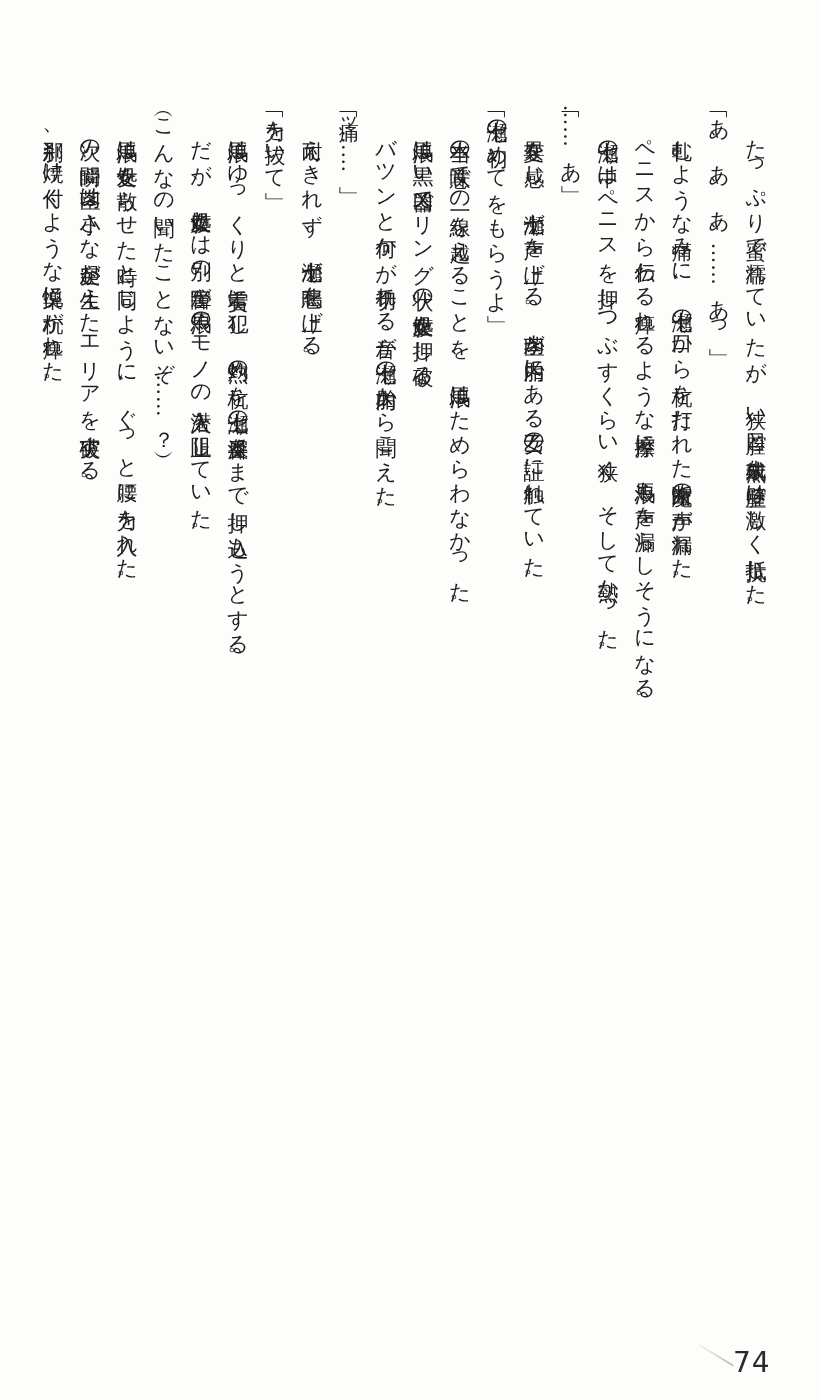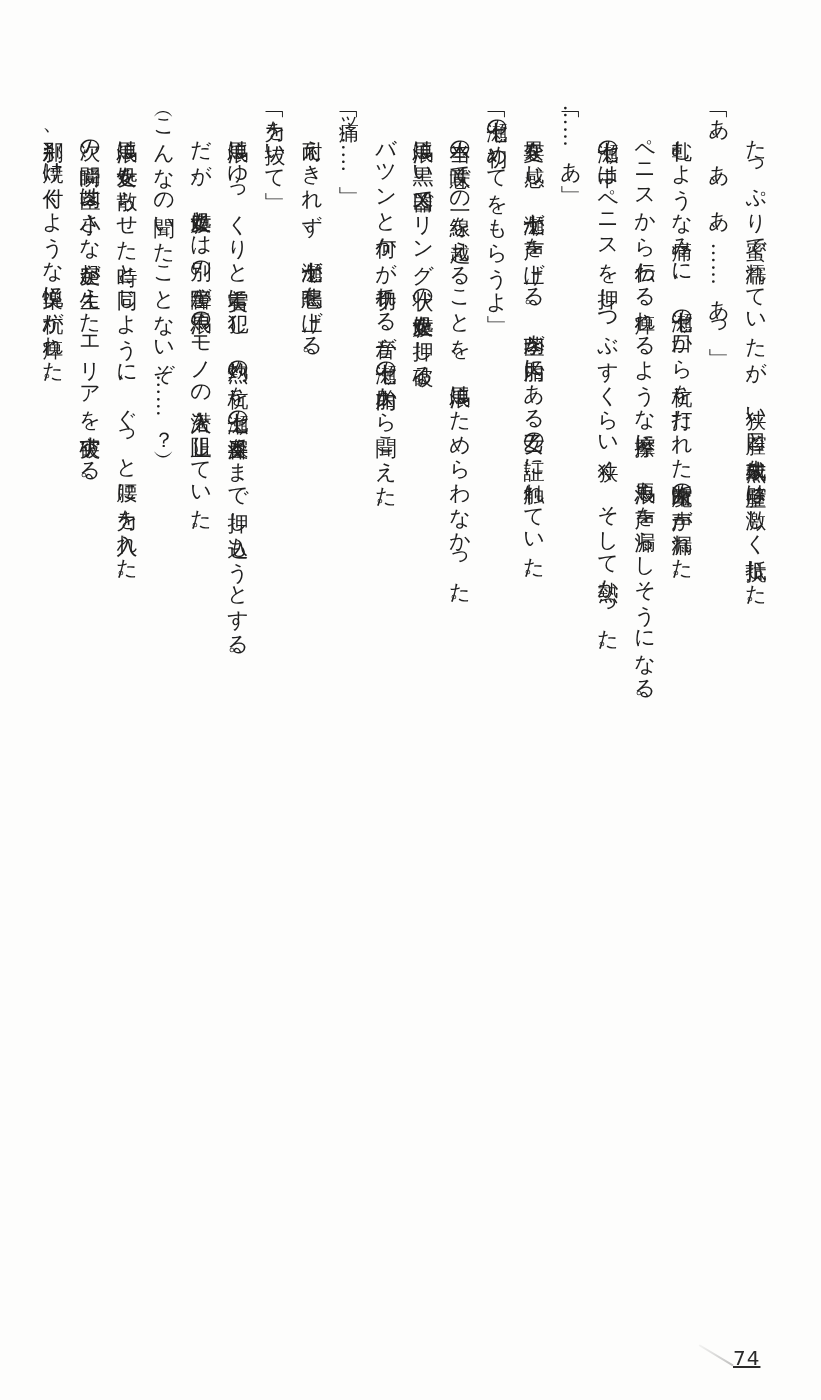--- a/index.html
+++ b/index.html
@@ -39,24 +39,23 @@
     padding:0;
   }
   .para.indent{
     text-indent:1em;
   }
   .page-number{
     position:absolute;
     left:733px;
     top:1346px;
     font-family:"DejaVu Sans","Liberation Sans",sans-serif;
-    font-size:20px;
+    font-size:28px;
     letter-spacing:1px;
     color:var(--ink-soft);
-    text-decoration:underline;
   }
   .scan-artifact{
     position:absolute;
     left:699px;
     top:1344px;
     width:40px;
     height:2px;
     background:linear-gradient(90deg, rgba(168,168,168,0.12), rgba(140,140,140,0.55));
     transform:rotate(31deg);
     transform-origin:left center;

